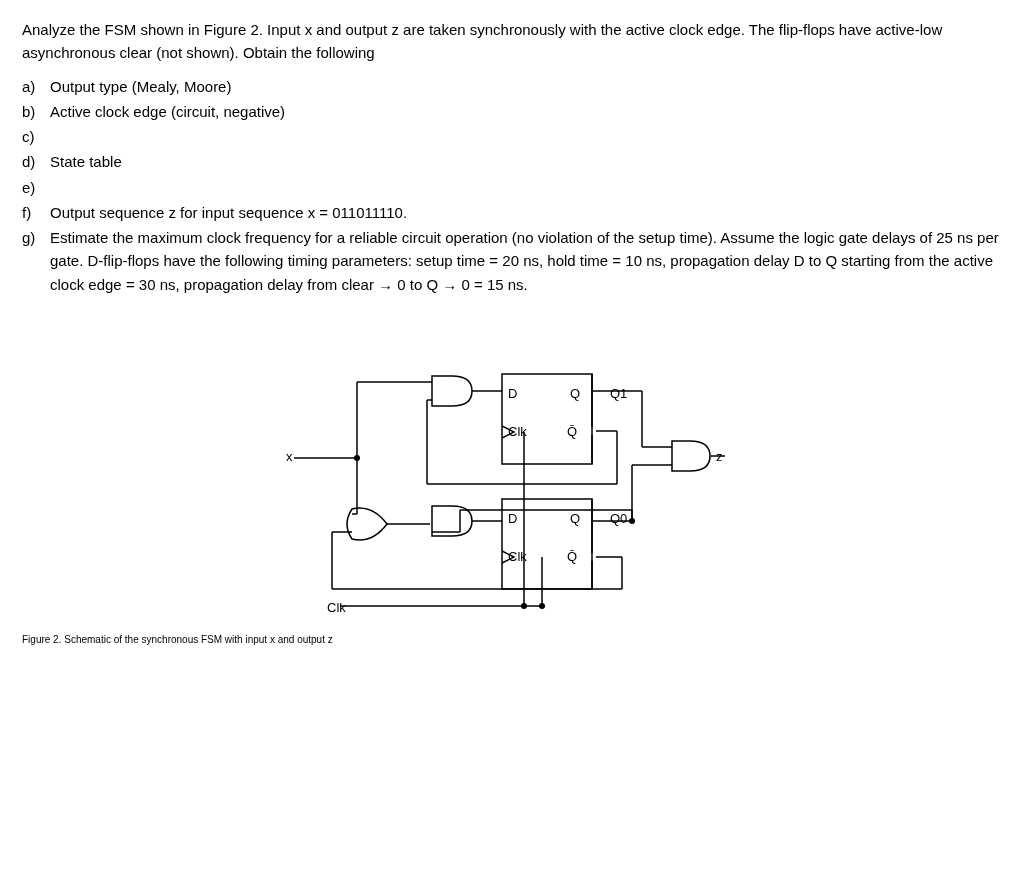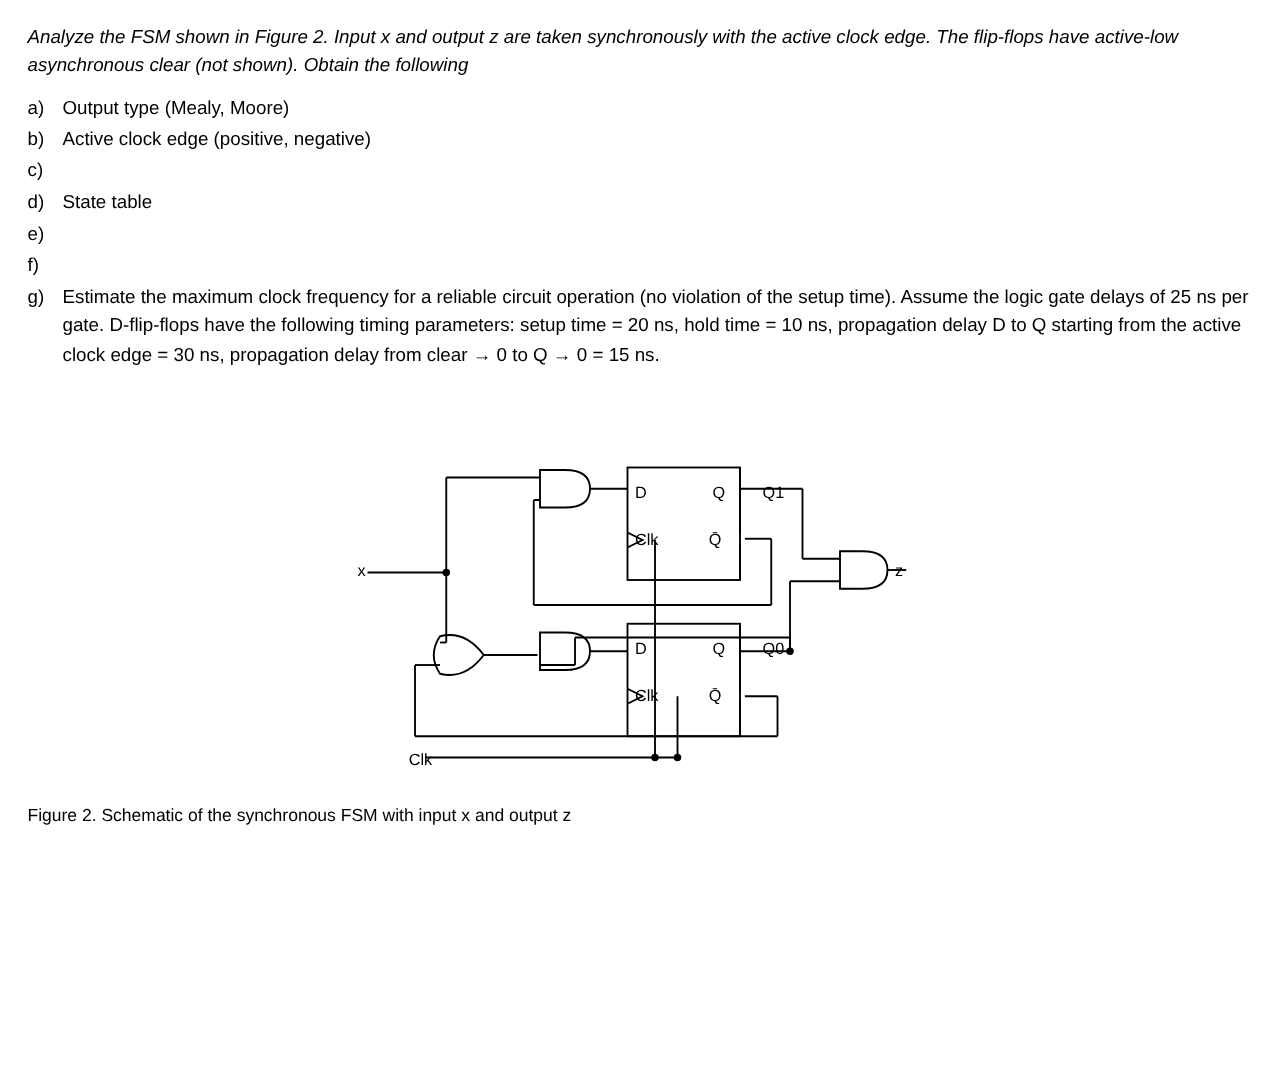--- a/index.html
+++ b/index.html
@@ -11,21 +11,20 @@
       width: 1024px;
       min-height: 873px;
       padding: 18px 22px 18px 22px;
     }
     .problem-text {
       line-height: 1.55;
       margin-bottom: 10px;
     }
     .problem-text p {
       margin-bottom: 2px;
-      font-style: italic;
     }
     .list-item {
       display: flex;
       align-items: flex-start;
       margin-bottom: 2px;
     }
     .list-label {
       min-width: 28px;
       font-weight: normal;
     }
@@ -33,60 +32,61 @@
     
     .circuit-container {
       display: flex;
       justify-content: center;
       margin: 18px 0 8px 0;
     }
     .circuit-svg {
       display: block;
     }
     .caption {
-      font-size: 14px;
-      margin-top: 20px;
+      font-size: 10px;
+      margin-top: 10px;
       text-align: left;
     }
   </style>
 </head>
 <body>
 
 <div>
   <div class="problem-text">
     <p>Analyze the FSM shown in Figure 2. Input x and output z are taken synchronously with the active clock edge. The flip-flops have active-low asynchronous clear (not shown). Obtain the following</p>
   </div>
 
   <div class="problem-text">
 
     <div class="list-item">
       <span class="list-label">a)</span>
       <span>Output type (Mealy, Moore)</span>
     </div>
 
     <div class="list-item">
       <span class="list-label">b)</span>
-      <span>Active clock edge (positive, negative)</span>
+      <span>Active clock edge (circuit, negative)</span>
     </div>
 
     <div class="list-item">
       <span class="list-label">c)</span>
     </div>
 
     <div class="list-item">
       <span class="list-label">d)</span>
       <span>State table</span>
     </div>
 
     <div class="list-item">
       <span class="list-label">e)</span>
     </div>
 
     <div class="list-item">
       <span class="list-label">f)</span>
+      <span>Output sequence z for input sequence x = 011011110.</span>
     </div>
 
     <div class="list-item">
       <span class="list-label">g)</span>
       <span>Estimate the maximum clock frequency for a reliable circuit operation (no violation of the setup time). Assume the logic gate delays of 25 ns per gate.  D-flip-flops have the following timing parameters: setup time = 20 ns, hold time = 10 ns, propagation delay D to Q starting from the active clock edge =  30 ns, propagation delay from clear → 0 to Q → 0 =  15 ns.</span>
     </div>
   </div>
 
   <div class="circuit-container">
     <svg class="circuit-svg" width="480" height="310" viewBox="0 0 480 310" xmlns="http://www.w3.org/2000/svg">

